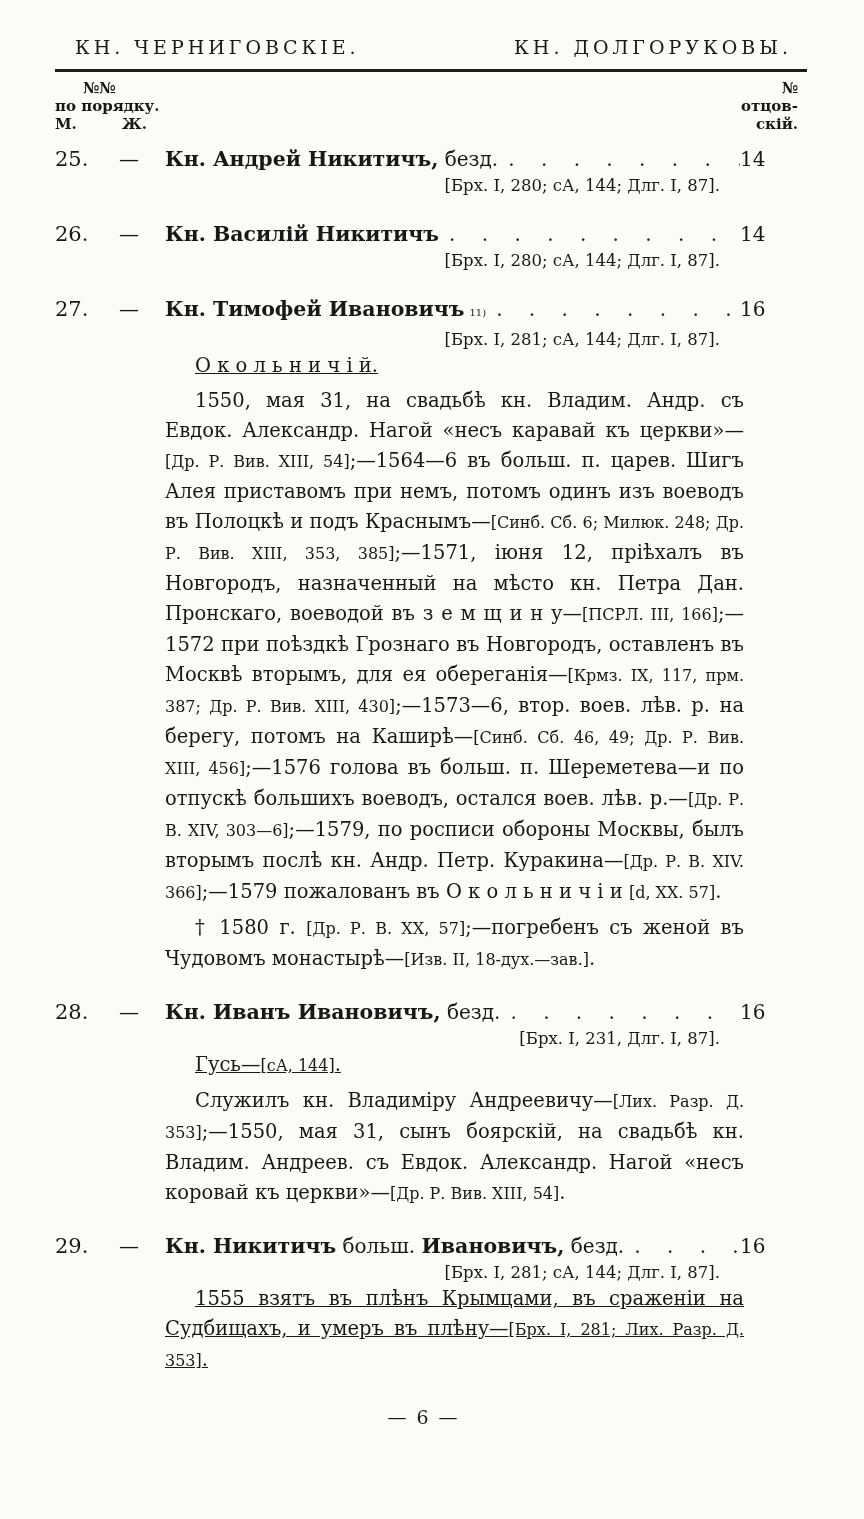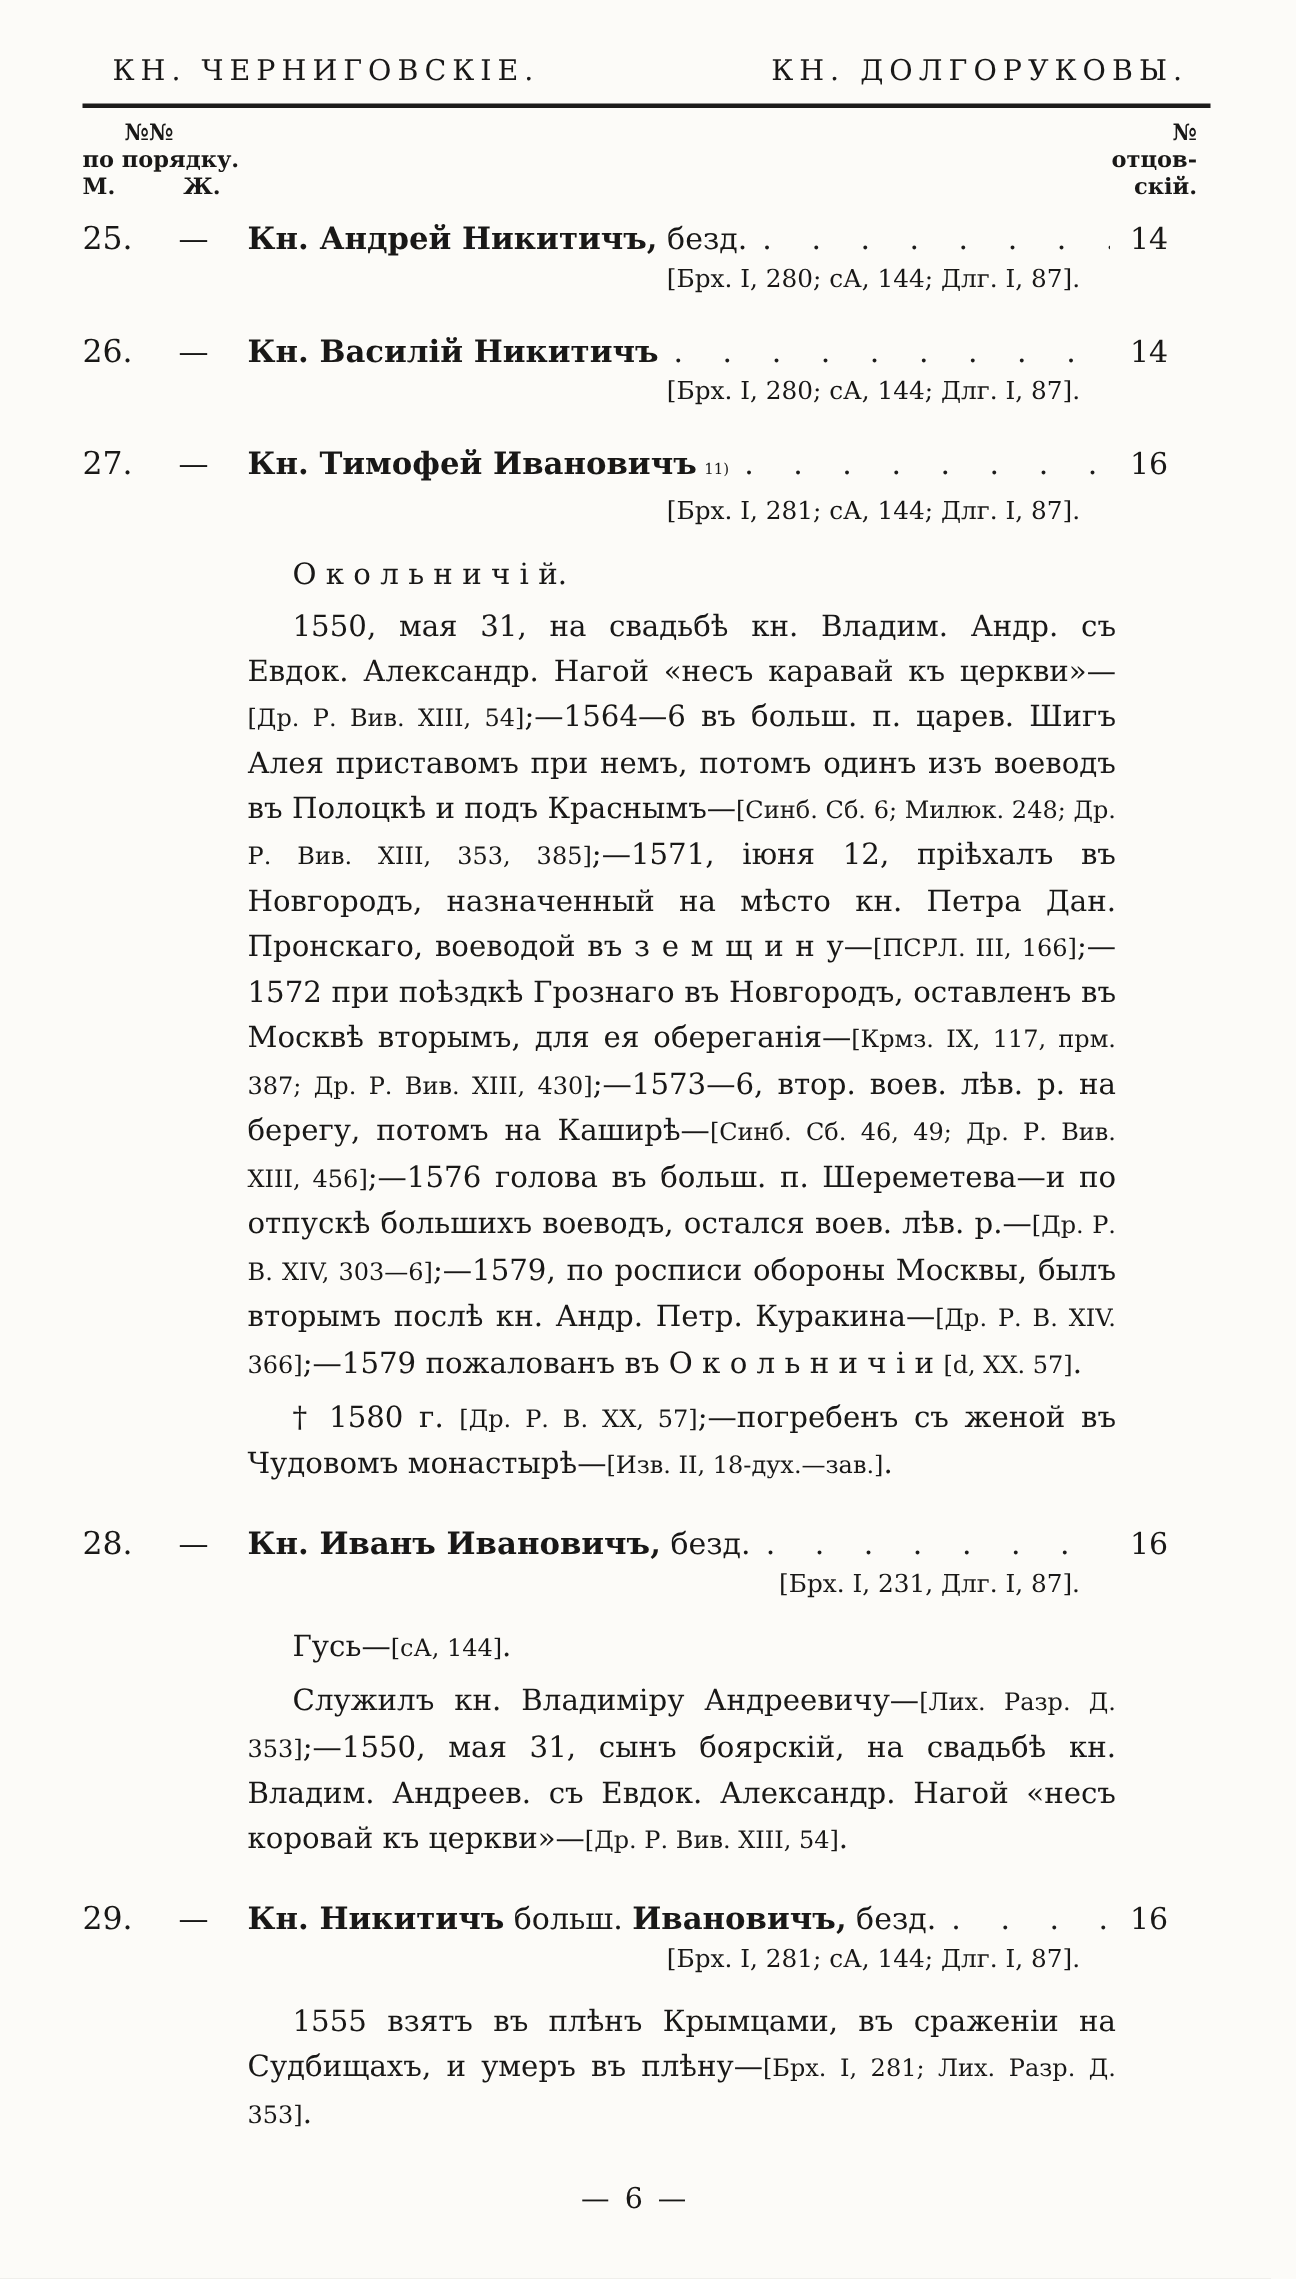--- a/index.html
+++ b/index.html
@@ -37,28 +37,28 @@
   .entry-num { flex:0 0 64px; font-weight:normal; font-size:21px; }
   .entry-dash { flex:0 0 46px; }
   .namecell { flex:1 1 auto; display:flex; align-items:baseline; overflow:hidden; }
   .name-b { font-weight:bold; font-size:20.5px; white-space:nowrap; flex:0 0 auto; }
   .name-r { white-space:pre; flex:0 0 auto; }
   .sup { font-size:10px; vertical-align:7px; margin-left:5px; flex:0 0 auto; }
   .leader {
     flex:1 1 auto; overflow:hidden; white-space:nowrap;
     word-spacing:20px; padding-left:10px; color:#1c1b1a;
   }
-  .father-no { flex:0 0 52px; text-align:center; font-size:20px; }
+  .father-no { flex:0 0 52px; text-align:left; font-size:20px; }
   .refline { text-align:right; font-size:16.5px; line-height:23px; margin:1px 72px 0 0; }
   .body-p {
     font-size:19.5px; line-height:30px;
     margin:5px 48px 0 110px;
     text-align:justify; text-indent:30px;
   }
-  .body-p.first { margin-top:16px; }
+  .body-p.first { margin-top:0;text-decoration:underline; }
   .sref { font-size:16px; }
   .page-number { text-align:center; font-size:19px; margin:30px 0 0 0; letter-spacing:2px; }
 </style>
 </head>
 <body>
 
 <div class="page">
 
   <div class="running-head">
     <div class="head">КН. ЧЕРНИГОВСКІЕ.</div>

